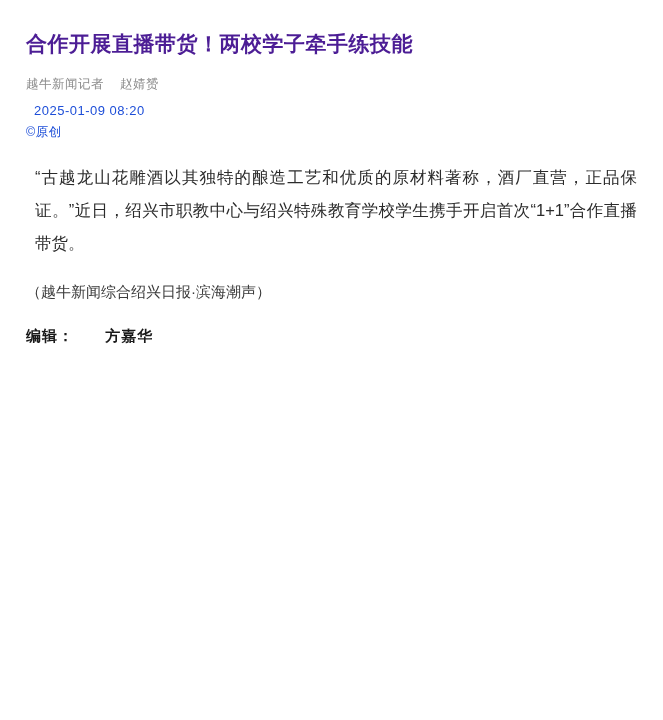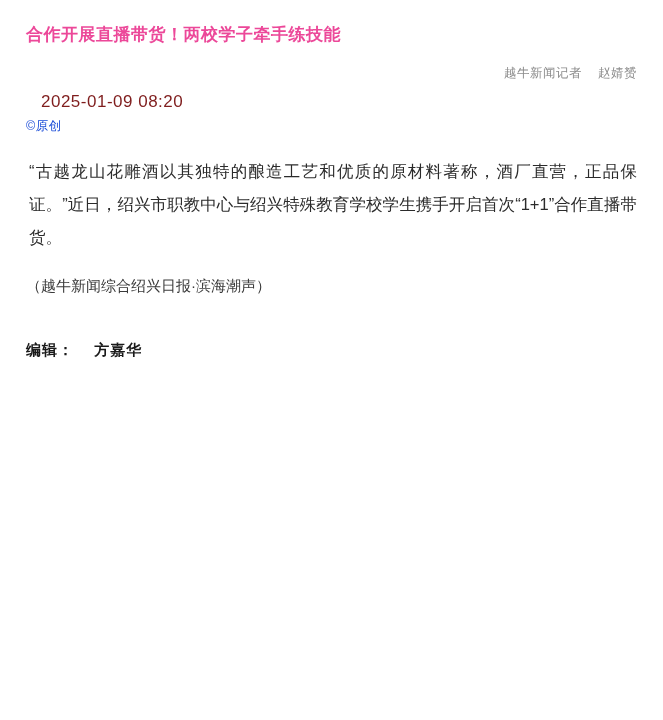--- a/index.html
+++ b/index.html
@@ -12,72 +12,71 @@
     height: 720px;
     font-family: "Liberation Sans", sans-serif;
     color: #222222;
     overflow: hidden;
   }
   .article {
     padding: 22px 26px 0 26px;
     box-sizing: border-box;
   }
   .headline {
-    font-size: 17px;
+    font-size: 21px;
     font-weight: bold;
     line-height: 1.35;
-    color: #ec4899;
-    margin: 2px 0 18px 0;
+    color: #4c1d95;
+    margin: 8px 0 18px 0;
     letter-spacing: 0.5px;
   }
   .byline {
     font-size: 12.5px;
     color: #8c8c8c;
     margin: 0 0 10px 0;
     letter-spacing: 0.5px;
-    text-align: right;
   }
   .byline .author {
     margin-left: 12px;
   }
   .timestamp {
-    font-size: 17px;
-    color: #7f1d1d;
-    margin: 0 0 6px 15px;
+    font-size: 13px;
+    color: #1d4ed8;
+    margin: 0 0 6px 8px;
     letter-spacing: 0.5px;
   }
   .original {
     font-size: 12.5px;
     color: #1d4ed8;
     margin: 0 0 20px 0;
     letter-spacing: 0.5px;
   }
   .body-paragraph {
     font-size: 16.5px;
     line-height: 2.0;
     color: #2b2b2b;
-    margin: 0 0 18px 3px;
+    margin: 0 0 18px 9px;
     text-align: justify;
     text-justify: inter-ideograph;
   }
   .source-line {
     font-size: 15px;
     line-height: 1.9;
     color: #3a3a3a;
-    margin: 6px 0 41px 0;
+    margin: 6px 0 20px 0;
   }
   .editor-line {
     font-size: 15px;
     font-weight: bold;
     color: #1a1a1a;
     margin: 0;
     letter-spacing: 1px;
   }
   .editor-line .editor-name {
-    margin-left: 15px;
+    margin-left: 26px;
   }
 </style>
 </head>
 <body>
 
 <div class="article">
 
   <h1 class="headline">合作开展直播带货！两校学子牵手练技能</h1>
 
   <div class="byline">

